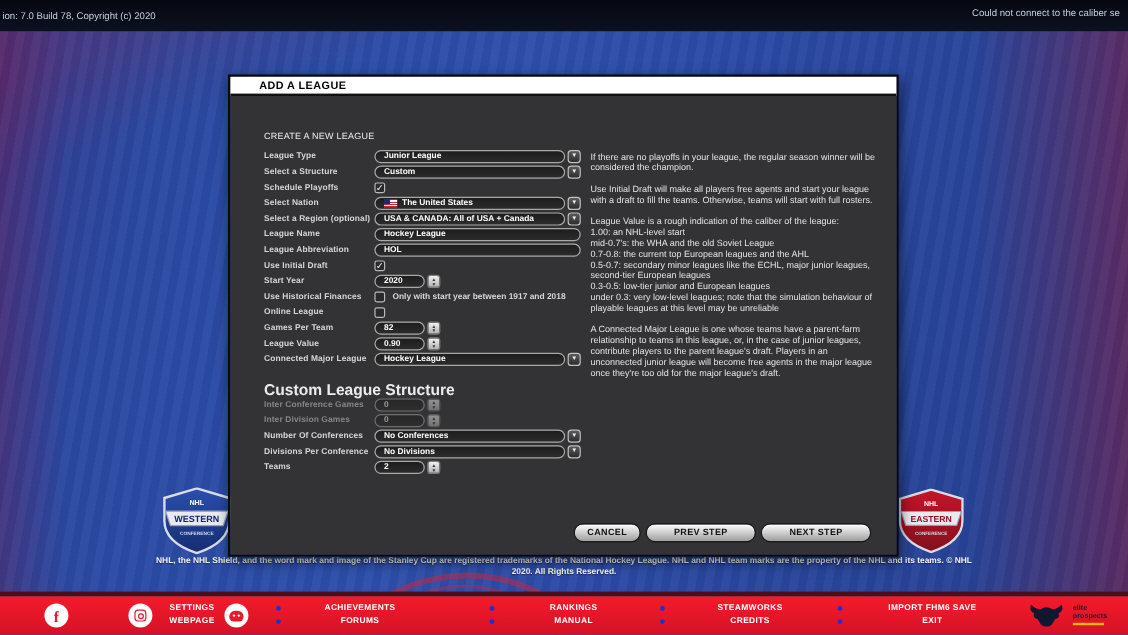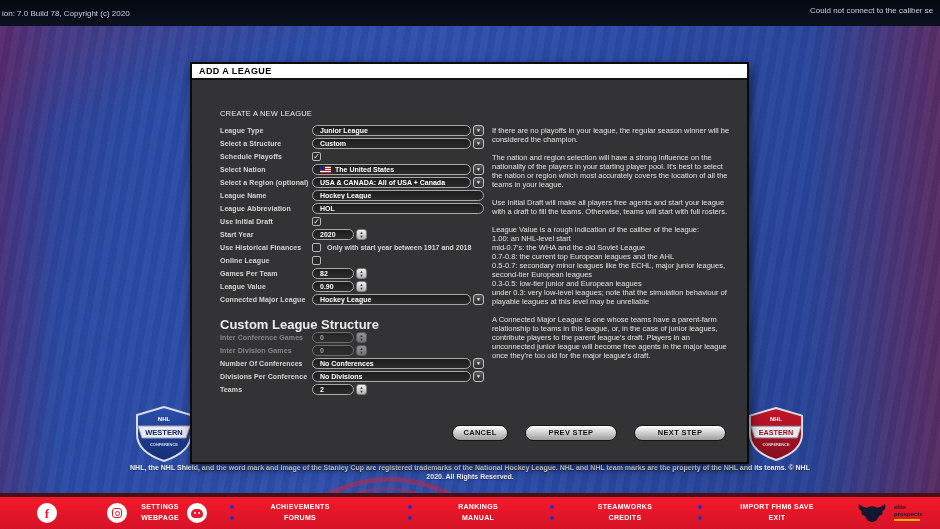--- a/index.html
+++ b/index.html
@@ -30,21 +30,21 @@
         font-size:7px;line-height:9px;font-weight:bold;z-index:3;text-shadow:0 1px 1px rgba(0,0,0,.45)}
 
   
   .conf{position:absolute;z-index:2}
   .conf svg{display:block}
 
   
   .dialog{position:absolute;left:190px;top:62px;width:555px;height:398px;z-index:10;
           border:2px solid #0a0a0a;box-shadow:2px 4px 10px rgba(0,0,0,.55)}
   .dtitle{height:14px;background:#fff;color:#000;font-weight:bold;font-size:9px;
-          line-height:14px;padding-left:7px;letter-spacing:.4px;border-bottom:2px solid #111}
+          line-height:14px;padding-left:24px;letter-spacing:.4px;border-bottom:2px solid #111}
   .dbody{position:absolute;left:0;right:0;top:16px;bottom:0;background:#333335}
   .secHead{position:absolute;left:28px;top:29px;color:#ececec;font-size:7.5px;font-weight:normal;letter-spacing:.2px}
 
   .form{position:absolute;left:28px;top:44px;width:268px}
   .frow{display:flex;align-items:center;height:13px}
   .flabel{width:92px;flex:none;color:#d6d6d6;font-size:7px;font-weight:bold;letter-spacing:.1px;white-space:nowrap}
   .gap12{height:12px}
   .subHead{display:flex;align-items:center;height:13px;color:#ececec;font-size:13px;font-weight:bold}
   .dis{opacity:.5}
 
@@ -74,21 +74,21 @@
   .note{margin-left:6px;color:#d6d6d6;font-size:7px;font-weight:bold;white-space:nowrap}
 
   .flag{width:11px;height:7px;margin-right:4px;flex:none;position:relative;
         background:repeating-linear-gradient(#c22a35 0 1px,#fff 1px 2px)}
   .flag::after{content:"";position:absolute;left:0;top:0;width:5px;height:4px;background:#1c2a6e}
 
   .help{position:absolute;left:300px;top:46px;width:242px;color:#e3e3e3;font-size:7.5px;line-height:9px}
   .help .p{margin:0 0 9px 0}
   .help .p0{margin:0}
 
-  .btnrow{position:absolute;right:21px;top:361px;display:flex;gap:17px}
+  .btnrow{position:absolute;right:21px;top:372px;display:flex;gap:4px}
   .btn{height:16px;box-sizing:border-box;border-radius:8px;background:linear-gradient(#fefefe,#9d9d9d);
        border:1px solid #161616;color:#111;font-size:7.5px;font-weight:bold;line-height:14px;
        text-align:center;box-shadow:inset 0 1px 0 #fff;letter-spacing:.3px}
   .w56{width:56px}.w92{width:92px}
 
   
   .darkstrip{position:absolute;left:0;right:0;bottom:32px;height:4px;background:#471019;z-index:15}
   .redbar{position:absolute;left:0;right:0;bottom:0;height:32px;z-index:16;
           background:linear-gradient(#f41a2b,#d51226)}
   .social{position:absolute;top:6px;width:20px;height:20px;border-radius:50%;background:#fff;
@@ -322,21 +322,20 @@
           <span class="spb">
               <span>▲</span>
               <span>▼</span>
             </span>
         </div>
       </div>
     </div>
 
     <div class="help">
       <div class="p">If there are no playoffs in your league, the regular season winner will be considered the champion.</div>
-      <div class="p">The nation and region selection will have a strong influence on the nationality of the players in your starting player pool. It's best to select the nation or region which most accurately covers the location of all the teams in your league.</div>
       <div class="p">Use Initial Draft will make all players free agents and start your league with a draft to fill the teams. Otherwise, teams will start with full rosters.</div>
       <div class="p">
         <div>League Value is a rough indication of the caliber of the league:</div>
         <div>1.00: an NHL-level start</div>
         <div>mid-0.7's: the WHA and the old Soviet League</div>
         <div>0.7-0.8: the current top European leagues and the AHL</div>
         <div>0.5-0.7: secondary minor leagues like the ECHL, major junior leagues, second-tier European leagues</div>
         <div>0.3-0.5: low-tier junior and European leagues</div>
         <div>under 0.3: very low-level leagues; note that the simulation behaviour of playable leagues at this level may be unreliable</div>
       </div>

